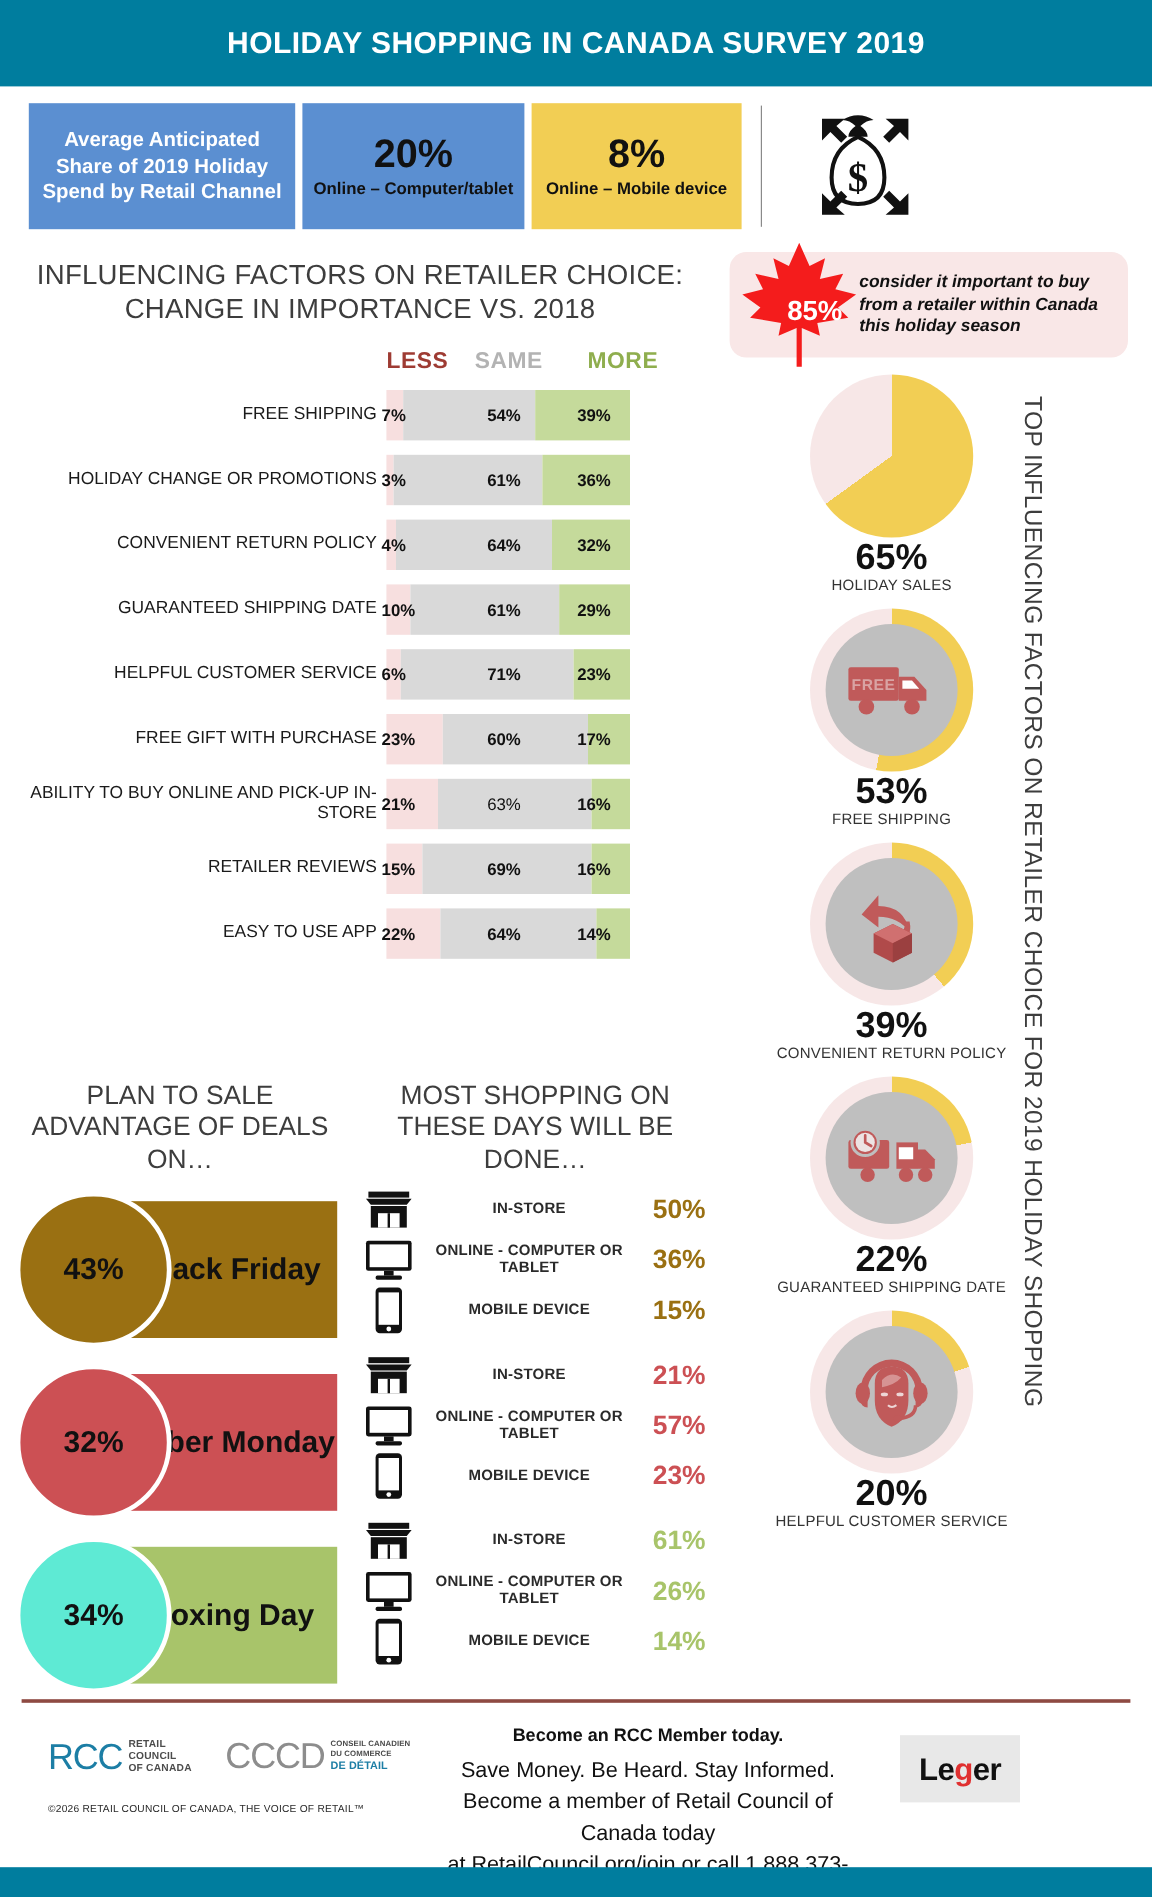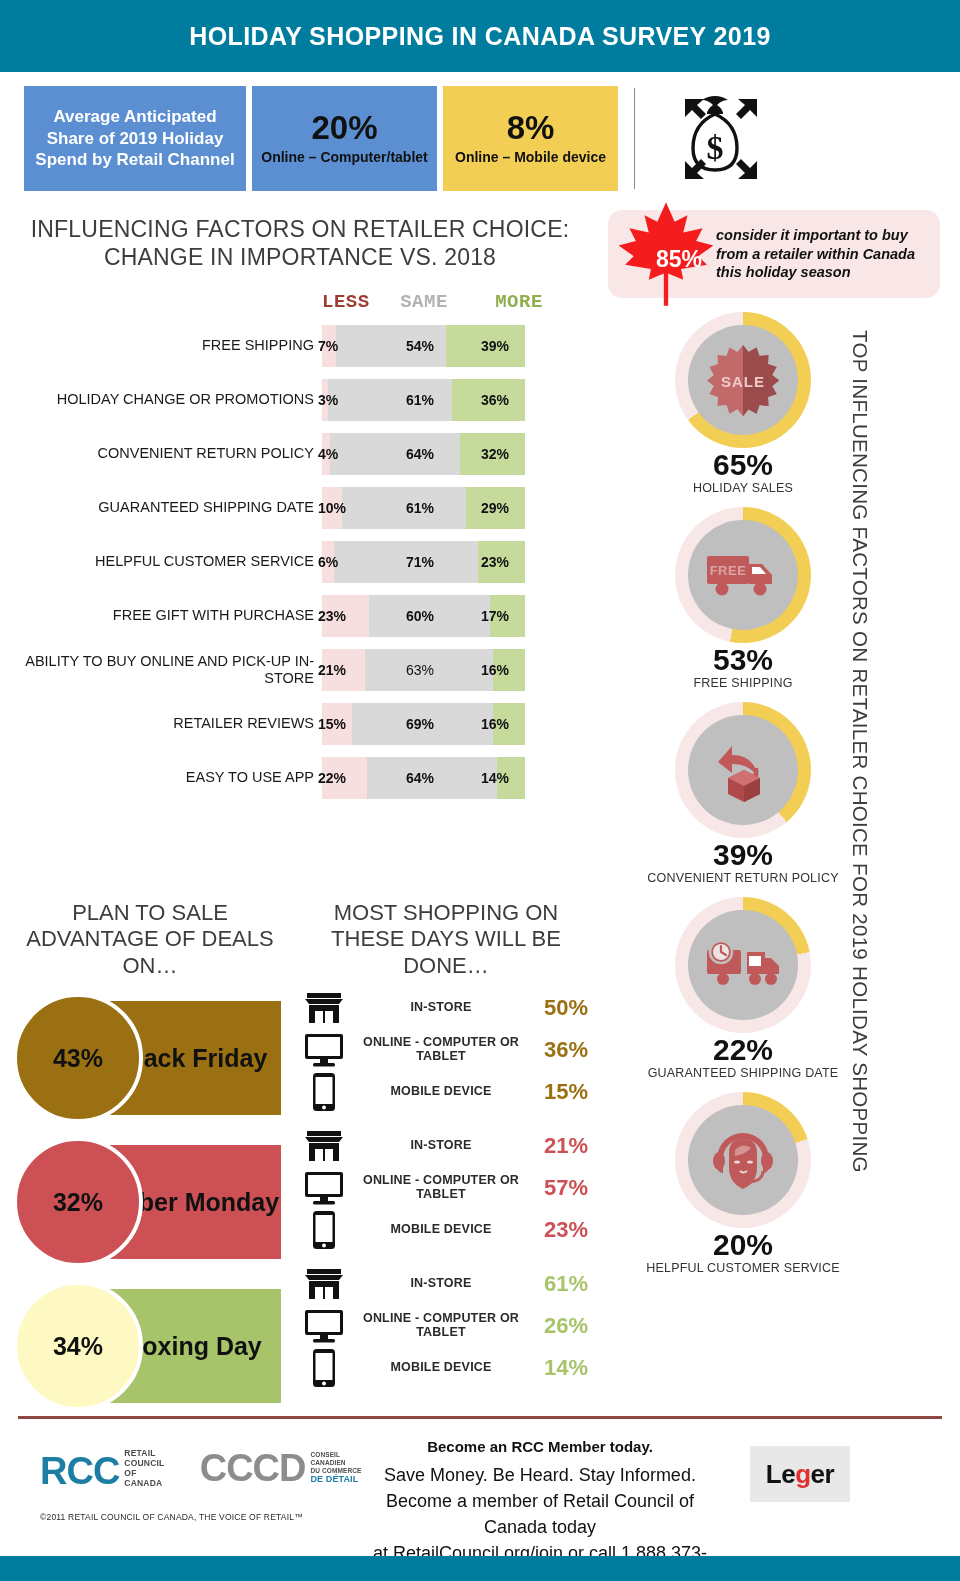--- a/index.html
+++ b/index.html
@@ -38,21 +38,21 @@
   .chan-sub { font-size: 14px; font-weight: bold; color: #111; margin-top: 5px; line-height: 1.2; }
   .chan-divider { width: 1px; background: #8a8a8a; margin: 2px 14px 2px 10px; }
   .moneybag { width: 120px; display: flex; align-items: center; justify-content: center; }
 
   
   .infl-section { position: absolute; left: 0; top: 205px; width: 600px; }
   .infl-title {
     font-size: 23px; color: #3d3d3d; text-align: center;
     line-height: 1.22; letter-spacing: 0.2px; padding: 10px 20px 0 20px;
   }
-  .legend-row { display: flex; margin-top: 20px; font-family: Liberation Mono, monospace; }
+  .legend-row { display: flex; margin-top: 20px; }
   .legend-spacer { width: 322px; }
   .legend-item { font-size: 19px; font-weight: bold; letter-spacing: 0.5px; }
   .lg-less { color: #9E3B33; width: 57px; text-align: left; }
   .lg-same { color: #B3B3B3; width: 90px; text-align: center; }
   .lg-more { color: #8FAE4E; width: 100px; text-align: center; }
 
   .bar-row { display: flex; align-items: center; margin-top: 12px; }
   .bar-label {
     width: 322px; text-align: right; padding-right: 8px;
     font-size: 14.5px; color: #1a1a1a; line-height: 1.2;
@@ -119,21 +119,21 @@
   .dev-icon { width: 56px; display: flex; align-items: center; justify-content: center; }
   .dev-name { flex: 1; font-size: 12.5px; font-weight: bold; color: #2a2a2a; text-align: center; line-height: 1.1; letter-spacing: 0.2px; }
   .dev-pct { width: 66px; text-align: right; font-size: 22px; font-weight: bold; padding-right: 8px; }
 
   
   .footer-rule { position: absolute; left: 18px; top: 1416px; width: 924px; height: 3px; background: #8E4A42; }
   .footer { position: absolute; left: 0; top: 1424px; width: 960px; height: 132px; }
   .foot-logos { position: absolute; left: 40px; top: 24px; width: 330px; }
   .logo-line { display: flex; align-items: center; gap: 28px; }
   .rcc-mark { display: flex; align-items: flex-end; gap: 5px; }
-  .rcc-big { font-size: 38px; font-weight: bold; letter-spacing: -1px; line-height: 0.9; }
+  .rcc-big { font-size: 30px; font-weight: normal; letter-spacing: -1px; line-height: 0.9; }
   .rcc-sub { font-size: 8.5px; font-weight: bold; color: #4c4c4c; line-height: 1.18; letter-spacing: 0.2px; }
   .cccd-sub { font-size: 6.5px; font-weight: bold; color: #4c4c4c; line-height: 1.22; letter-spacing: 0.1px; }
   .cccd-sub .big { font-size: 9px; color: #1C7EA5; }
   .copyright { font-size: 8.5px; color: #2a2a2a; margin-top: 24px; letter-spacing: 0.2px; }
 
   .foot-center { position: absolute; left: 355px; top: 14px; width: 370px; text-align: center; }
   .foot-head { font-size: 15px; font-weight: bold; color: #111; }
   .foot-body { font-size: 18px; color: #111; line-height: 1.45; margin-top: 7px; }
   .foot-social { font-size: 12.5px; color: #111; margin-top: 16px; display: flex; justify-content: center; gap: 46px; }
 
@@ -316,27 +316,20 @@
       <path d="M50 4 L58 22 L70 16 L66 32 L84 28 L78 40 L94 44 L80 54 L88 62 L64 66 L66 76 L52 70 L52 100 L48 100 L48 70 L34 76 L36 66 L12 62 L20 54 L6 44 L22 40 L16 28 L34 32 L30 16 L42 22 Z" fill="#F41C1C"></path>
     </svg>
     <div class="maple-pct">85%</div>
     <div class="canada-text">consider it important to buy from a retailer within Canada this holiday season</div>
   </div>
 
   <div class="donut-list" id="donut-host">
       <div class="donut-item">
         <div class="donut-wrap">
           <div class="donut-ring" style="background:conic-gradient(#F2CE54 0deg 234deg, #F7E7E7 234deg 360deg)"></div>
-          <div class="donut-inner">
-            <svg width="74" height="74" viewBox="0 0 74 74">
-              <path d="M37 2 l5.5 7 8-4.5 3 8.6 9-1 -0.5 9 8.6 3 -4.5 8 7 5.5 -7 5.5 4.5 8 -8.6 3 0.5 9 -9-1 -3 8.6 -8-4.5 -5.5 7 -5.5-7 -8 4.5 -3-8.6 -9 1 0.5-9 -8.6-3 4.5-8 -7-5.5 7-5.5 -4.5-8 8.6-3 -0.5-9 9 1 3-8.6 8 4.5z" fill="#C26A6A"></path>
-              <path d="M37 2 l5.5 7 8-4.5 3 8.6 9-1 -0.5 9 8.6 3 -4.5 8 7 5.5 -7 5.5 4.5 8 -8.6 3 0.5 9 -9-1 -3 8.6 -8-4.5 -5.5 7 z" fill="#9B4B4B"></path>
-              <text x="37" y="44" font-family="Liberation Sans, sans-serif" font-size="15" font-weight="bold" fill="#F0C9C9" text-anchor="middle" letter-spacing="1">SALE</text>
-            </svg>
-          </div>
         </div>
         <div class="donut-pct">65%</div>
         <div class="donut-cap">HOLIDAY SALES</div>
       </div>
       <div class="donut-item">
         <div class="donut-wrap">
           <div class="donut-ring" style="background:conic-gradient(#F2CE54 0deg 191deg, #F7E7E7 191deg 360deg)"></div>
           <div class="donut-inner">
             <svg width="78" height="54" viewBox="0 0 78 54">
               <rect x="3" y="8" width="42" height="28" rx="2" fill="#C05A5A"></rect>
@@ -430,21 +423,21 @@
           <div class="deal-name">Cyber Monday</div>
         </div>
         <div class="deal-circle" style="background:#CC5054">
           <div class="deal-pct">32%</div>
         </div>
       </div>
       <div class="deal-row">
         <div class="deal-bar" style="background:#A8C46A">
           <div class="deal-name">Boxing Day</div>
         </div>
-        <div class="deal-circle" style="background:#fef9c3">
+        <div class="deal-circle" style="background:#5eead4">
           <div class="deal-pct">34%</div>
         </div>
       </div>
     </div>
 </div>
 
 <div class="days-section">
   <div class="days-title">MOST SHOPPING ON THESE DAYS WILL BE DONE…</div>
   <div id="day-host">
       <div class="day-block">
@@ -577,21 +570,21 @@
       </div>
       <div class="rcc-mark">
         <span class="rcc-big" style="color:#8D8D8D;">CCCD</span>
         <span class="cccd-sub">
           <span>CONSEIL CANADIEN</span><br>
           <span>DU COMMERCE</span><br>
           <span class="big">DE DÉTAIL</span>
         </span>
       </div>
     </div>
-    <div class="copyright">©2011  RETAIL COUNCIL OF CANADA, THE VOICE OF RETAIL™</div>
+    <div class="copyright">©2026  RETAIL COUNCIL OF CANADA, THE VOICE OF RETAIL™</div>
   </div>
 
   <div class="foot-center">
     <div class="foot-head">Become an RCC Member today.</div>
     <div class="foot-body">
       <div>Save Money.  Be Heard.  Stay Informed.</div>
       <div>Become a member of Retail Council of Canada today</div>
       <div>at RetailCouncil.org/join or call 1 888 373-8245</div>
     </div>
     <div class="foot-social">

